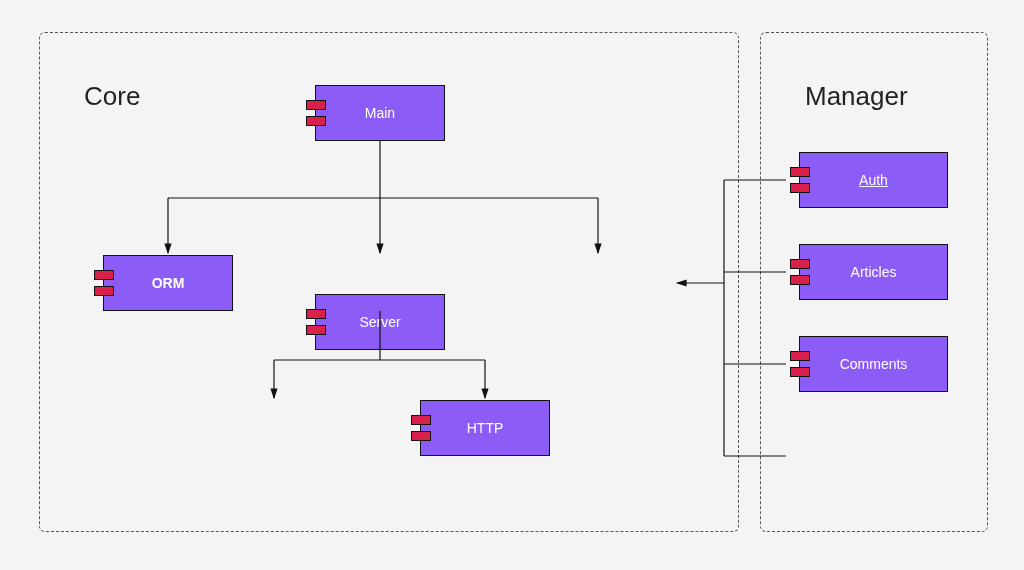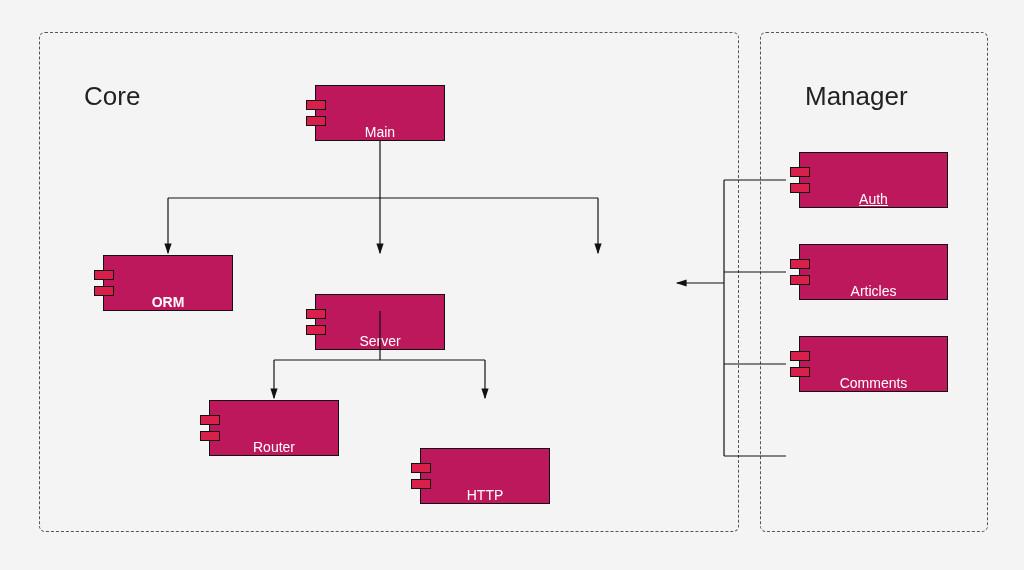--- a/index.html
+++ b/index.html
@@ -22,26 +22,26 @@
     border-radius: 6px;
     box-sizing: border-box;
   }
   .group-title {
     position: absolute;
     font-size: 26px;
     color: #222;
   }
   .component {
     position: absolute;
-    background: #be185d;
+    background: #8b5cf6;
     border: 1.5px solid #111;
     color: #fff;
     font-size: 14px;
     display: flex;
-    align-items: flex-end;
+    align-items: center;
     justify-content: center;
     box-sizing: border-box;
   }
   .component .lug {
     position: absolute;
     left: -10px;
     width: 20px;
     height: 10px;
     background: #d9204a;
     border: 1.5px solid #111;
@@ -84,27 +84,22 @@
     <span>ORM</span>
   </div>
 
   <div class="component" style="left:315px; top:249px; width:130px; height:56px;margin-top:45px;">
     <span class="lug" style="top:14px;"></span>
     <span class="lug" style="top:30px;"></span>
     <span>Server</span>
   </div>
 
 
-  <div class="component" style="left:209px; top:400px; width:130px; height:56px;">
-    <span class="lug" style="top:14px;"></span>
-    <span class="lug" style="top:30px;"></span>
-    <span>Router</span>
-  </div>
 
-  <div class="component" style="left:420px; top:400px; width:130px; height:56px;margin-top:48px;">
+  <div class="component" style="left:420px; top:400px; width:130px; height:56px;">
     <span class="lug" style="top:14px;"></span>
     <span class="lug" style="top:30px;"></span>
     <span>HTTP</span>
   </div>
 
   <div class="component" style="left:799px; top:152px; width:149px; height:56px;text-decoration:underline;">
     <span class="lug" style="top:14px;"></span>
     <span class="lug" style="top:30px;"></span>
     <span>Auth</span>
   </div>

